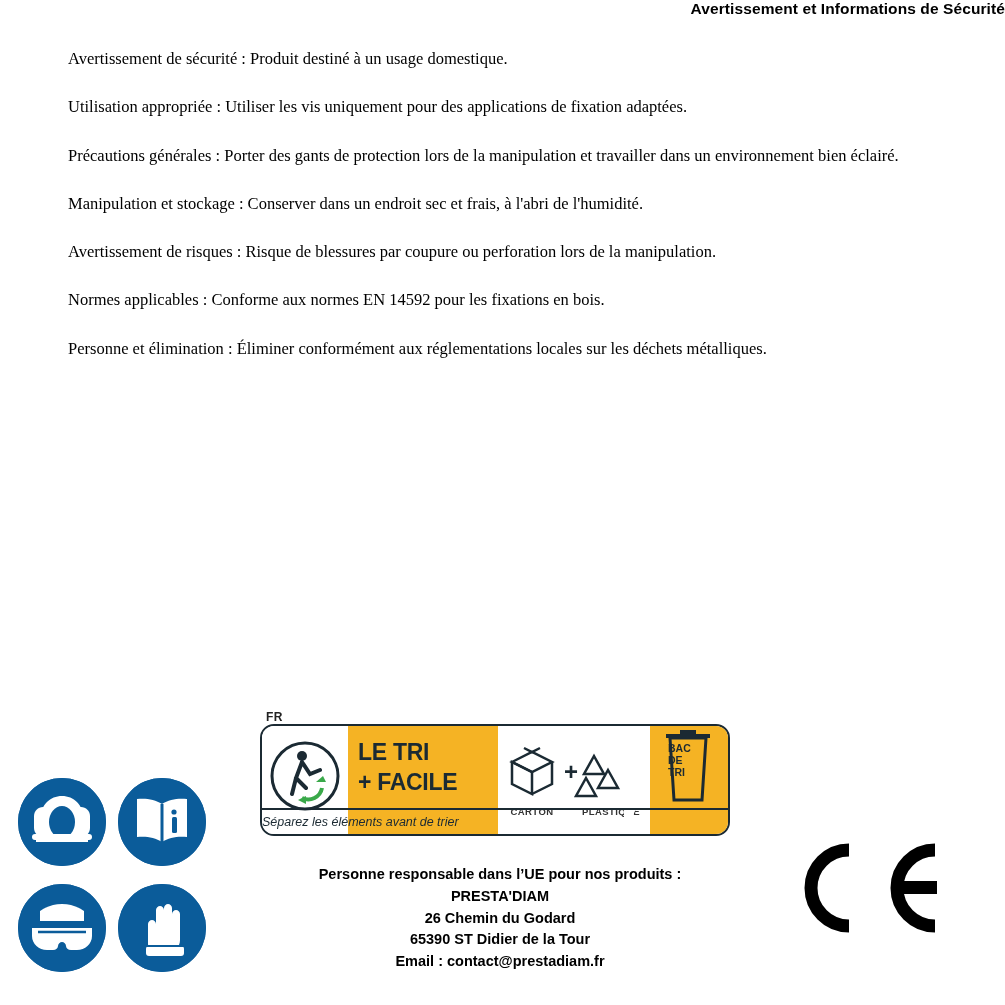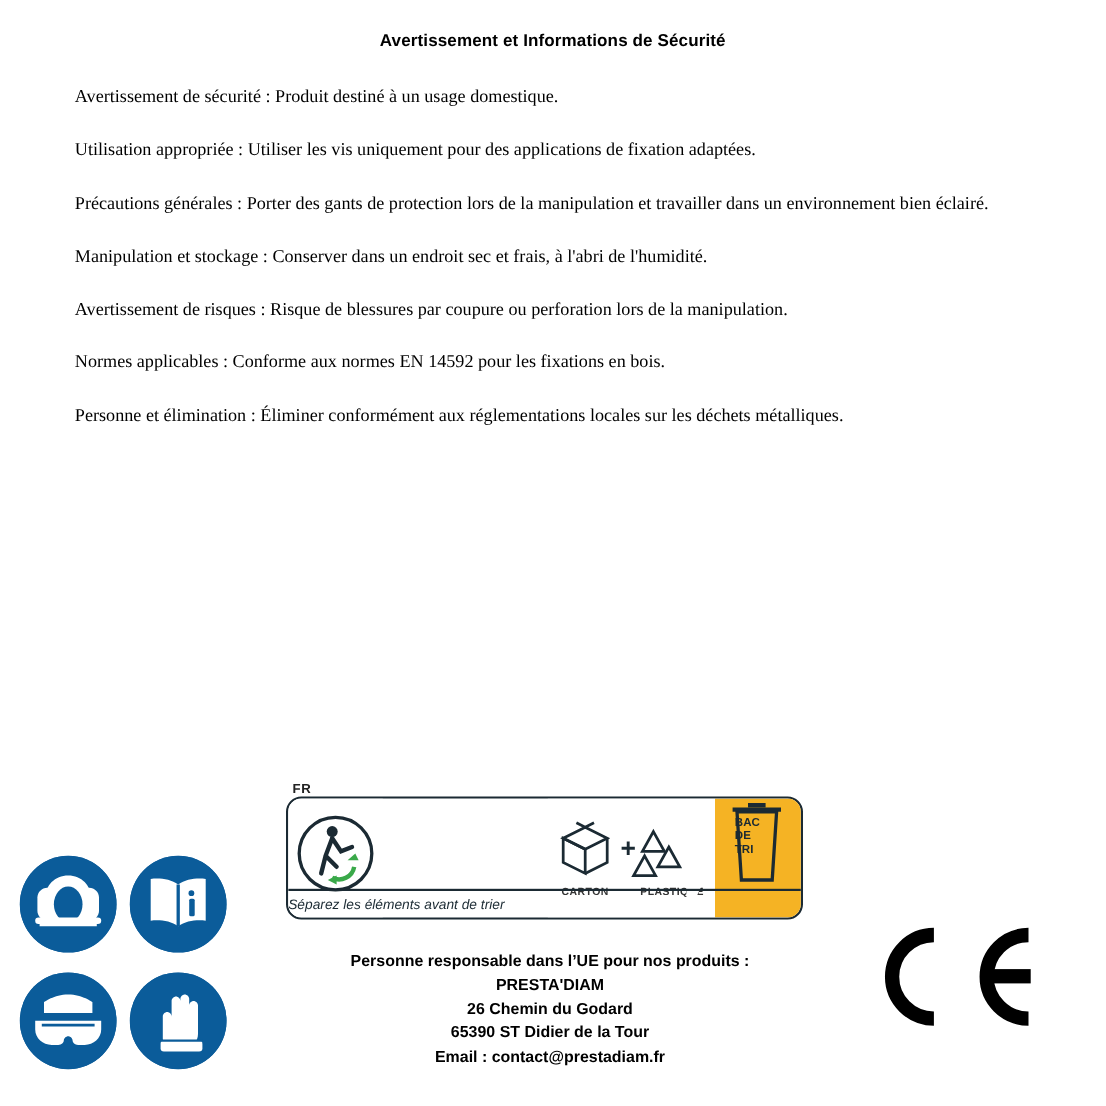--- a/index.html
+++ b/index.html
@@ -14,24 +14,23 @@
   }
   .page {
     position: relative;
     width: 1005px;
     height: 1005px;
     overflow: hidden;
   }
 
   
   .doc-title {
-    text-align: center;
+    text-align: right;
     font-size: 15.5px;
     font-weight: bold;
-    padding-top: 29px;
     letter-spacing: 0.1px;
   }
 
   
   .body-block {
     margin: 0;
     padding: 30px 55px 0 68px;
     font-family: Liberation Serif, serif;
   }
   .para {
@@ -273,20 +272,24 @@
           <svg viewBox="0 0 86 108" width="86" height="108" aria-hidden="true">
             <circle cx="43" cy="50" r="33" fill="none" stroke="#1b2a33" stroke-width="3"></circle>
             <circle cx="40" cy="30" r="5" fill="#1b2a33"></circle>
             <path d="M40 36 L34 52 L30 68 M40 36 L48 48 L58 44 M34 52 L44 62" stroke="#1b2a33" stroke-width="4" fill="none" stroke-linecap="round"></path>
             <path d="M54 56 l10 0 -3 -6 z" fill="#3aa94a"></path>
             <path d="M60 62 a14 14 0 0 1 -20 10" stroke="#3aa94a" stroke-width="4" fill="none"></path>
             <path d="M44 70 l-8 4 8 4 z" fill="#3aa94a"></path>
           </svg>
         </div>
 
+        <div class="tri-yellow">
+          <div class="l1">LE TRI</div>
+          <div class="l2">+ FACILE</div>
+        </div>
 
         <div class="tri-mid">
           <svg viewBox="0 0 152 108" width="152" height="108" aria-hidden="true">
 
             <path d="M14 36 l20 -10 20 10 -20 10 z" fill="none" stroke="#1b2a33" stroke-width="2.5"></path>
             <path d="M14 36 v22 l20 10 v-22 z" fill="none" stroke="#1b2a33" stroke-width="2.5"></path>
             <path d="M54 36 v22 l-20 10" fill="none" stroke="#1b2a33" stroke-width="2.5"></path>
             <path d="M26 22 l8 4 8 -4" fill="none" stroke="#1b2a33" stroke-width="2.5"></path>
 
             <path d="M96 30 l10 18 -20 0 z" fill="none" stroke="#1b2a33" stroke-width="2.5"></path>

